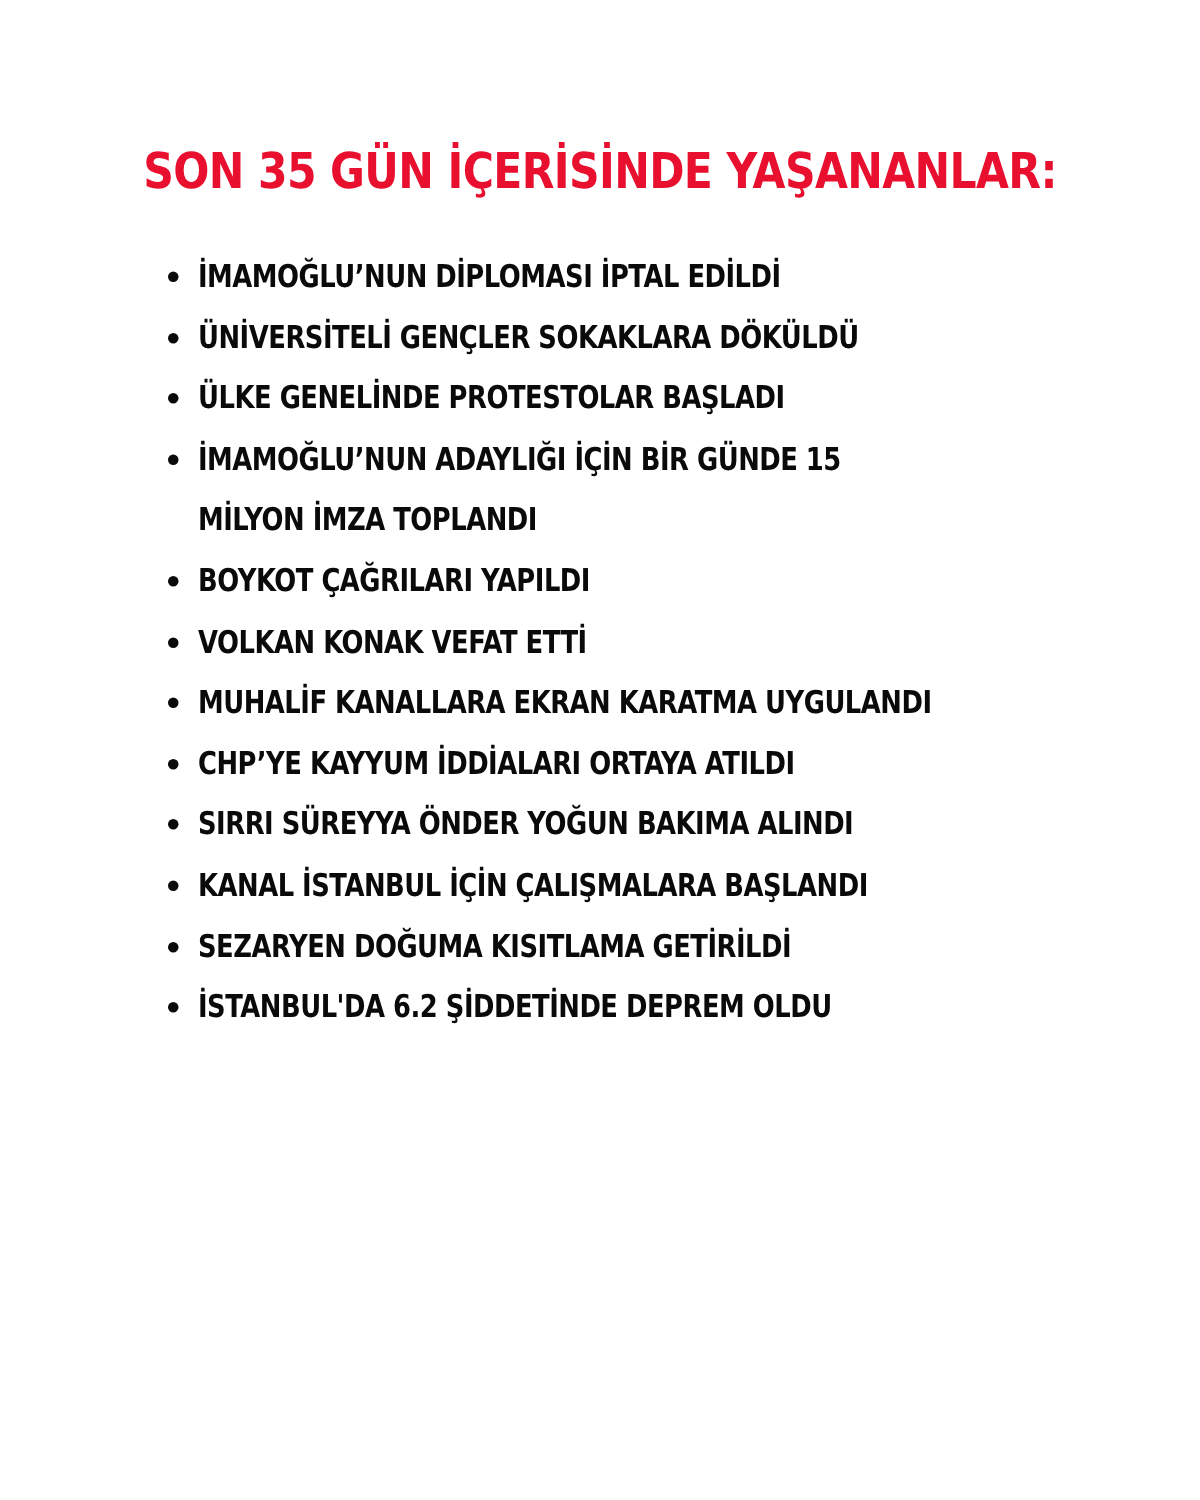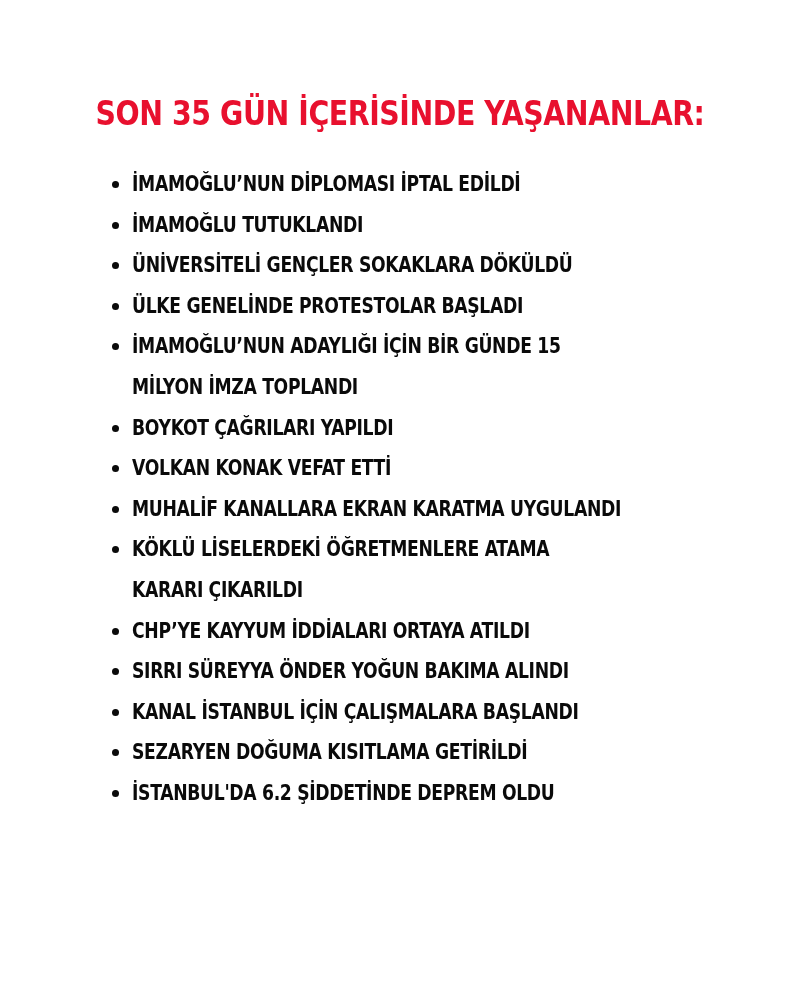--- a/index.html
+++ b/index.html
@@ -73,29 +73,26 @@
     }
   </style>
 </head>
 <body>
 
 <div class="page">
   <h1 class="title">SON 35 GÜN İÇERİSİNDE YAŞANANLAR:</h1>
 
   <ul class="list">
     <li class="item"><span class="bullet"></span><span class="item-text">İMAMOĞLU’NUN DİPLOMASI İPTAL EDİLDİ</span></li>
-    <li class="item"><span class="bullet"></span><span class="item-text">İMAMOĞLU  TUTUKLANDI</span></li>
     <li class="item"><span class="bullet"></span><span class="item-text">ÜNİVERSİTELİ GENÇLER SOKAKLARA DÖKÜLDÜ</span></li>
     <li class="item"><span class="bullet"></span><span class="item-text">ÜLKE GENELİNDE PROTESTOLAR BAŞLADI</span></li>
     <li class="item"><span class="bullet"></span><span class="item-text">İMAMOĞLU’NUN ADAYLIĞI İÇİN BİR GÜNDE 15
 MİLYON İMZA TOPLANDI</span></li>
     <li class="item"><span class="bullet"></span><span class="item-text">BOYKOT ÇAĞRILARI YAPILDI</span></li>
     <li class="item"><span class="bullet"></span><span class="item-text">VOLKAN KONAK VEFAT ETTİ</span></li>
     <li class="item"><span class="bullet"></span><span class="item-text">MUHALİF KANALLARA EKRAN KARATMA UYGULANDI</span></li>
-    <li class="item"><span class="bullet"></span><span class="item-text">KÖKLÜ LİSELERDEKİ ÖĞRETMENLERE ATAMA
-KARARI ÇIKARILDI</span></li>
     <li class="item"><span class="bullet"></span><span class="item-text">CHP’YE KAYYUM İDDİALARI ORTAYA ATILDI</span></li>
     <li class="item"><span class="bullet"></span><span class="item-text">SIRRI SÜREYYA ÖNDER YOĞUN BAKIMA ALINDI</span></li>
     <li class="item"><span class="bullet"></span><span class="item-text">KANAL İSTANBUL İÇİN ÇALIŞMALARA BAŞLANDI</span></li>
     <li class="item"><span class="bullet"></span><span class="item-text">SEZARYEN DOĞUMA KISITLAMA GETİRİLDİ</span></li>
     <li class="item"><span class="bullet"></span><span class="item-text">İSTANBUL'DA 6.2 ŞİDDETİNDE DEPREM OLDU</span></li>
   </ul>
 </div>
 
 </body></html>

